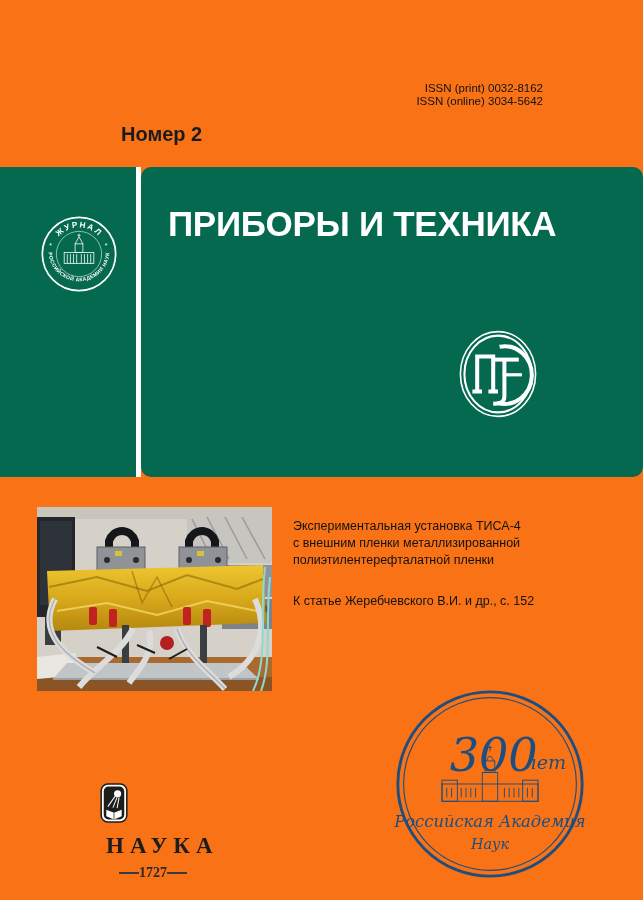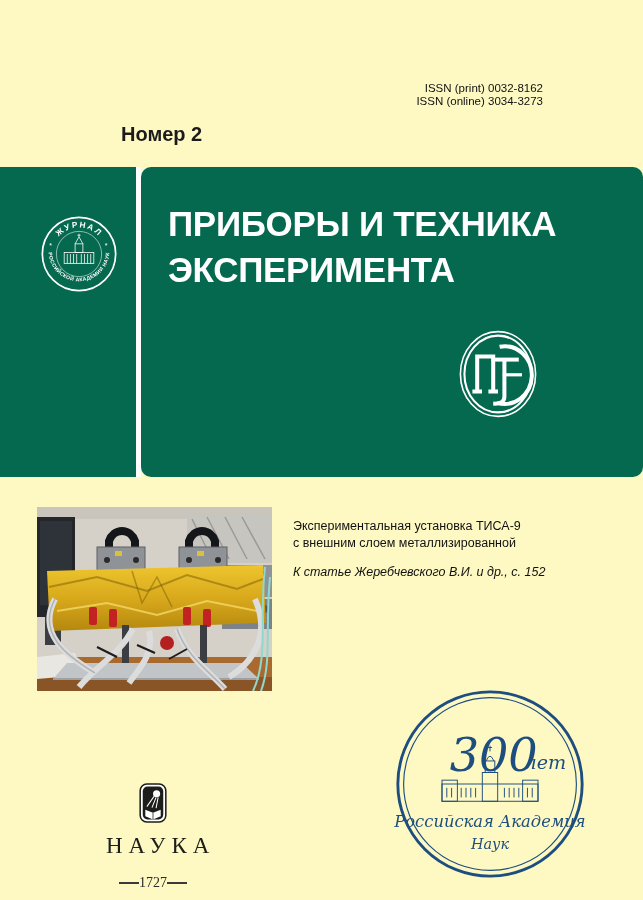--- a/index.html
+++ b/index.html
@@ -1,54 +1,54 @@
 <!DOCTYPE html>
 <html><head>
 <meta charset="utf-8">
 <style>
   html,body{margin:0;padding:0;background:#f2f2f2;}
-  .page{position:relative;width:643px;height:900px;margin:0 auto;background:#fef9c3;
+  .page{position:relative;width:643px;height:900px;margin:0 auto;background:#f97316;
         font-family:"Liberation Sans",sans-serif;overflow:hidden;}
   
   .issn{position:absolute;top:82px;right:100px;text-align:right;font-size:11.5px;
         line-height:13px;color:#111;}
   .issue-row{position:absolute;top:123px;left:121px;right:100px;display:flex;
         justify-content:space-between;font-weight:bold;font-size:20px;color:#1b1b1b;}
   
   .band{position:absolute;top:167px;left:0;width:643px;height:310px;display:flex;}
   .band-strip{width:136px;background:#05694f;position:relative;}
   .band-gap{width:5px;background:#ffffff;}
   .band-main{flex:1;background:#05694f;position:relative;border-radius:10px;}
   .seal{position:absolute;left:40px;top:48px;width:78px;height:78px;}
   .jtitle{position:absolute;left:27px;top:34px;color:#ffffff;font-weight:bold;
         font-size:35px;line-height:46px;letter-spacing:-0.3px;white-space:nowrap;}
   .pte{position:absolute;left:317px;top:161px;width:80px;height:92px;}
   
   .photo{position:absolute;left:37px;top:507px;width:235px;height:184px;}
   .caption{position:absolute;left:293px;top:518px;font-size:12.5px;line-height:17px;color:#111;}
-  .caption-ref{margin-top:12px;font-style:italic;}
-  
-  .nauka{position:absolute;left:100px;top:783px;width:106px;text-align:center;color:#1d1d1b;}
+  .caption-ref{margin-top:24px;}
+  
+  .nauka{position:absolute;left:100px;top:783px;width:106px;color:#1d1d1b;font-weight:bold;}
   .nauka-emblem{width:28px;height:40px;display:inline-block;}
   .nauka-name{font-family:"Liberation Serif",serif;font-size:23px;letter-spacing:6px;
         text-indent:6px;margin-top:6px;}
-  .nauka-year{display:flex;align-items:center;justify-content:center;gap:0;margin-top:16px;}
+  .nauka-year{display:flex;align-items:center;justify-content:center;gap:0;margin-top:6px;}
   .nauka-year .dash{width:20px;height:1.5px;background:#3a3a3a;}
   .nauka-year .yr{font-family:"Liberation Serif",serif;font-size:14px;color:#2a2a2a;}
   
   .ras300{position:absolute;left:394px;top:688px;width:192px;height:192px;}
 </style>
 </head>
 <body>
 
 <div class="page">
 
   <div class="issn">
     <div>ISSN (print) 0032-8162</div>
-    <div>ISSN (online) 3034-3273</div>
+    <div>ISSN (online) 3034-5642</div>
   </div>
 
   <div class="issue-row">
     <span>Номер 2</span>
   </div>
 
   <div class="band">
     <div class="band-strip">
 
       <svg class="seal" viewBox="0 0 100 100">
@@ -73,21 +73,20 @@
           <rect x="45" y="37" width="10" height="11"></rect>
           <path d="M45,37 L50,28 L55,37"></path>
           <path d="M50,28 V24 M48,26 H52"></path>
         </g>
       </svg>
     </div>
     <div class="band-gap"></div>
     <div class="band-main">
       <div class="jtitle">
         <div>ПРИБОРЫ И ТЕХНИКА</div>
-        <div>ЭКСПЕРИМЕНТА</div>
       </div>
 
       <svg class="pte" viewBox="0 0 100 112" aria-label="ПТЭ">
         <ellipse cx="50" cy="56" rx="47" ry="53" fill="none" stroke="#fff" stroke-width="2"></ellipse>
         <ellipse cx="50" cy="56" rx="42" ry="48" fill="none" stroke="#fff" stroke-width="2.6"></ellipse>
         <g stroke="#fff" stroke-width="5" fill="none">
           <path d="M24,78 V34 H44 V78"></path>
           <path d="M18,78 H30 M38,78 H50"></path>
           <path d="M42,38 H76"></path>
           <path d="M58,38 V84 Q58,94 44,93"></path>
@@ -184,22 +183,23 @@
       <path d="M228,60 C222,110 232,150 216,184"></path>
       <path d="M233,70 C228,120 235,155 224,184"></path>
     </g>
 
     <g stroke="#1c1c1c" stroke-width="2" fill="none">
       <path d="M60,140 L80,150 M150,142 L132,152 M100,138 L118,146"></path>
     </g>
   </svg>
 
   <div class="caption">
-    <div>Экспериментальная установка ТИСА-9</div>
-    <div>с внешним слоем металлизированной</div>
+    <div>Экспериментальная установка ТИСА-4</div>
+    <div>с внешним пленки металлизированной</div>
+    <div>полиэтилентерефталатной пленки</div>
     <div class="caption-ref">К статье Жеребчевского В.И. и др., с. 152</div>
   </div>
 
   <div class="nauka">
     <svg class="nauka-emblem" viewBox="0 0 54 78">
       <rect x="2" y="2" width="50" height="74" rx="13" fill="#fff" stroke="#1d1d1b" stroke-width="3"></rect>
       <rect x="7" y="7" width="40" height="64" rx="9" fill="#1d1d1b"></rect>
       <circle cx="34" cy="21" r="7" fill="#fff"></circle>
       <g stroke="#fff" stroke-width="2" fill="none">
         <path d="M29,26 L15,46 M33,28 L25,48 M37,28 L33,49"></path>

